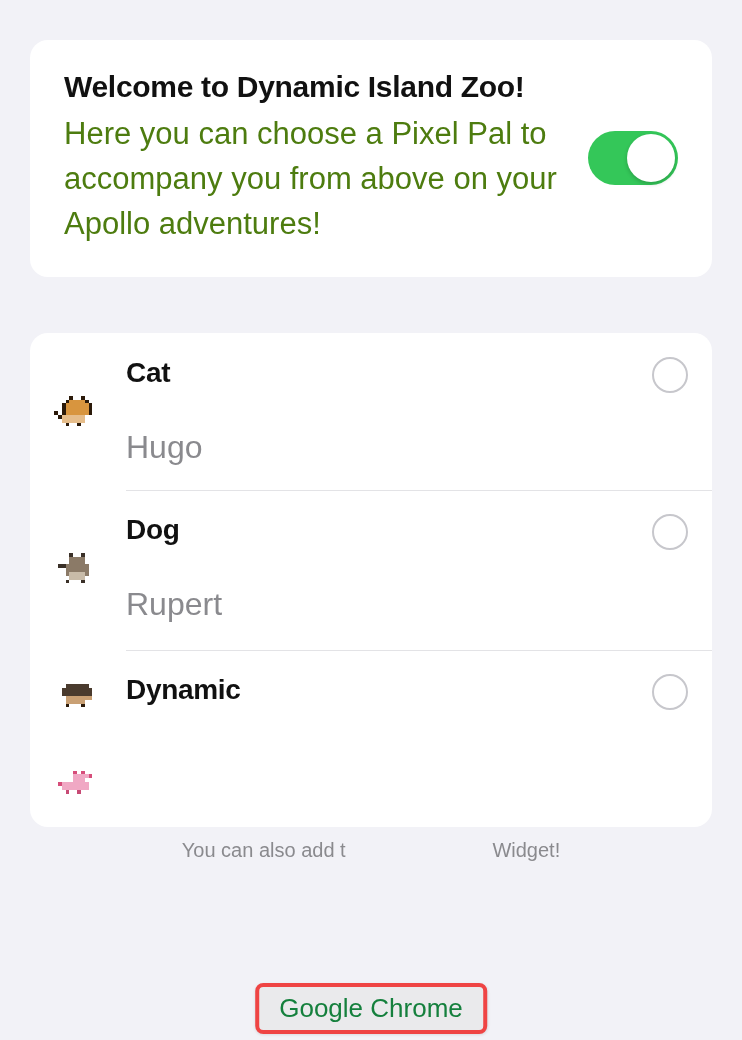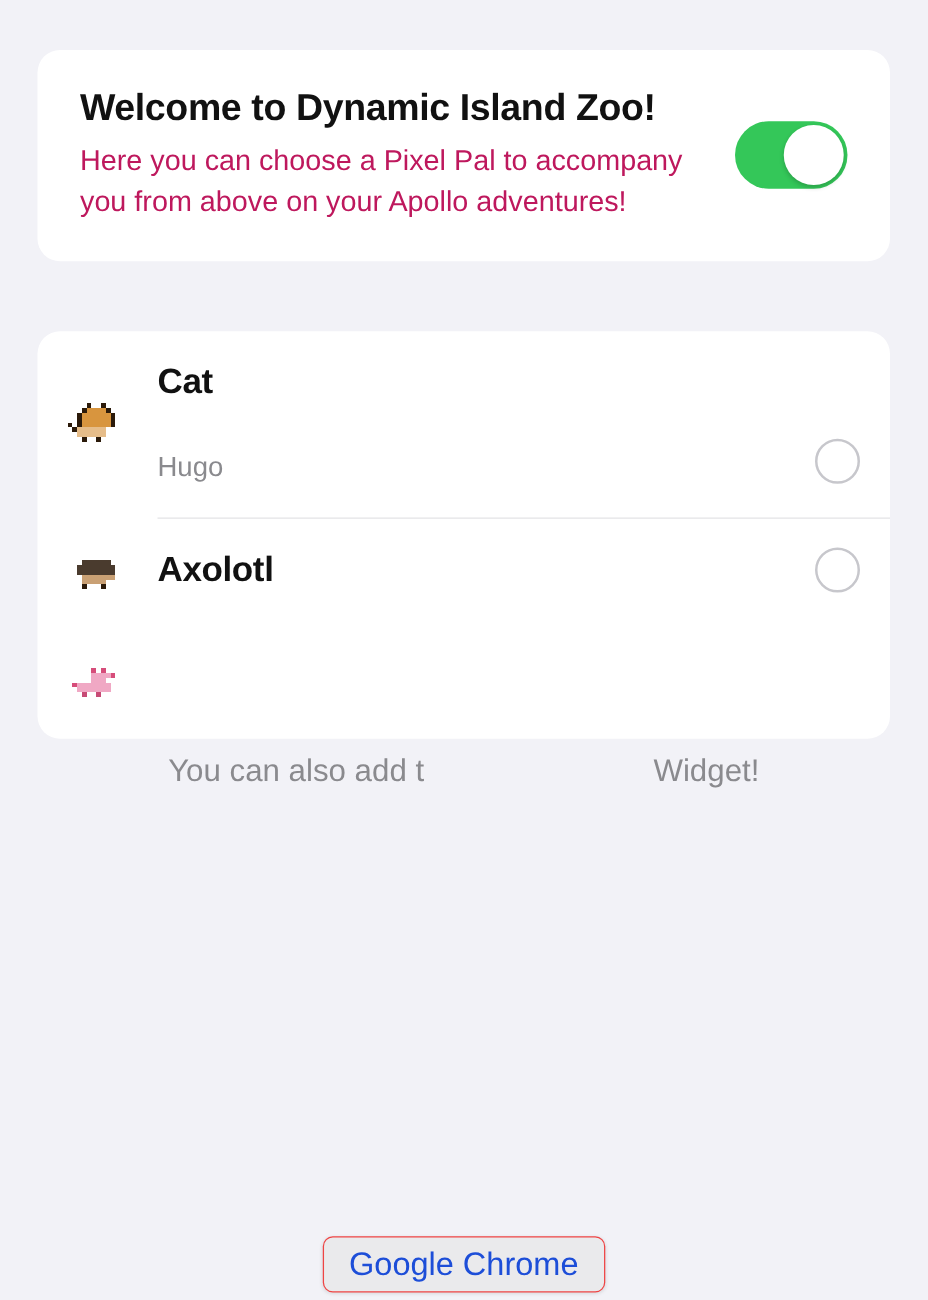--- a/index.html
+++ b/index.html
@@ -22,22 +22,22 @@
     }
     .card-text { flex: 1; }
     .card-title {
       font-size: 30px;
       font-weight: 700;
       color: #111;
       letter-spacing: -0.3px;
       margin-bottom: 8px;
     }
     .card-desc {
-      font-size: 23px;
-      color: #be185d;
+      font-size: 31px;
+      color: #4d7c0f;
       line-height: 1.45;
     }
     .toggle {
       width: 90px;
       height: 54px;
       border-radius: 27px;
       background: #34c759;
       position: relative;
       flex-shrink: 0;
       cursor: pointer;
@@ -71,21 +71,21 @@
       top: -24px;
       left: 0;
       right: -24px;
       height: 1px;
       background: #e3e3e6;
     }
     .row-content {
       flex: 1;
       position: relative;
       display: flex;
-      align-items: flex-end;
+      align-items: flex-start;
       gap: 0;
     }
     .icon-cell {
       width: 78px;
       display: flex;
       justify-content: center;
       align-items: center;
       flex-shrink: 0;
     }
     .pixel-icon {
@@ -95,21 +95,21 @@
     }
     .row-labels { flex: 1; }
     .row-title {
       font-size: 28px;
       font-weight: 600;
       color: #111;
       letter-spacing: -0.3px;
       margin-bottom: 2px;
     }
     .row-subtitle {
-      font-size: 22px;
+      font-size: 32px;
       color: #8a8a8e;
       margin-top: 40px;
     }
     .radio {
       width: 36px;
       height: 36px;
       border-radius: 50%;
       border: 2px solid #c7c7cc;
       background: #fff;
       flex-shrink: 0;
@@ -121,35 +121,35 @@
       background: #0a7aff;
       border-color: #0a7aff;
     }
     .radio.selected svg {
       width: 20px;
       height: 20px;
     }
     .footer-text {
       text-align: center;
       color: #8a8a8e;
-      font-size: 25px;
+      font-size: 20px;
       margin: 12px 30px 0 30px;
       white-space: nowrap;
     }
     .app-switcher {
       position: absolute;
       bottom: 6px;
       left: 50%;
       transform: translateX(-50%);
       background: #eaeaec;
-      border: 1px solid #ef4444;
+      border: 4px solid #ef4444;
       border-radius: 8px;
       padding: 6px 20px;
       font-size: 26px;
-      color: #1d4ed8;
+      color: #15803d;
       box-shadow: 0 1px 3px rgba(0,0,0,0.1);
       white-space: nowrap;
     }
   </style>
 </head>
 <body>
 
 <div class="card">
   <div class="card-text">
     <div class="card-title">Welcome to Dynamic Island Zoo!</div>
@@ -182,36 +182,57 @@
     </div>
     <div class="row-content">
       <div class="row-labels">
         <div class="row-title">Cat</div>
         <div class="row-subtitle">Hugo</div>
       </div>
       <div class="radio"></div>
     </div>
   </div>
 
+  <div class="list-row">
+    <div class="icon-cell">
+      <svg class="pixel-icon" viewBox="0 0 12 10" shape-rendering="crispEdges">
+        <rect x="4" y="1" width="1" height="2" fill="#3a3028"></rect>
+          <rect x="7" y="1" width="1" height="2" fill="#3a3028"></rect>
+        <rect x="4" y="2" width="4" height="3" fill="#8b7a67"></rect>
+        <rect x="3" y="4" width="6" height="3" fill="#8b7a67"></rect>
+        <rect x="4" y="6" width="4" height="2" fill="#c8bba8"></rect>
+        <rect x="1" y="4" width="2" height="1" fill="#3a3028"></rect>
+        <rect x="3" y="8" width="1" height="1" fill="#3a3028"></rect>
+          <rect x="7" y="8" width="1" height="1" fill="#3a3028"></rect>
+      </svg>
+    </div>
+    <div class="row-content">
+      <div class="row-labels">
+        <div class="row-title">Dog</div>
+        <div class="row-subtitle">Rupert</div>
+      </div>
+      <div class="radio"></div>
+    </div>
+  </div>
 
   <div class="list-row">
     <div class="icon-cell">
       <svg class="pixel-icon" viewBox="0 0 12 10" shape-rendering="crispEdges">
         <rect x="3" y="3" width="6" height="4" fill="#4a3b2e"></rect>
         <rect x="2" y="4" width="1" height="2" fill="#4a3b2e"></rect>
           <rect x="9" y="4" width="1" height="2" fill="#4a3b2e"></rect>
         <rect x="3" y="6" width="5" height="2" fill="#c9a074"></rect>
         <rect x="8" y="6" width="2" height="1" fill="#c9a074"></rect>
         <rect x="3" y="8" width="1" height="1" fill="#2b1a0a"></rect>
           <rect x="7" y="8" width="1" height="1" fill="#2b1a0a"></rect>
       </svg>
     </div>
     <div class="row-content">
       <div class="row-labels">
-        <div class="row-title">Axolotl</div>
+        <div class="row-title">Dynamic</div>
       </div>
       <div class="radio"></div>
     </div>
   </div>
 
 
   <div class="list-row">
     <div class="icon-cell">
       <svg class="pixel-icon" viewBox="0 0 12 10" shape-rendering="crispEdges">
         <rect x="5" y="2" width="1" height="1" fill="#d64d7a"></rect>

